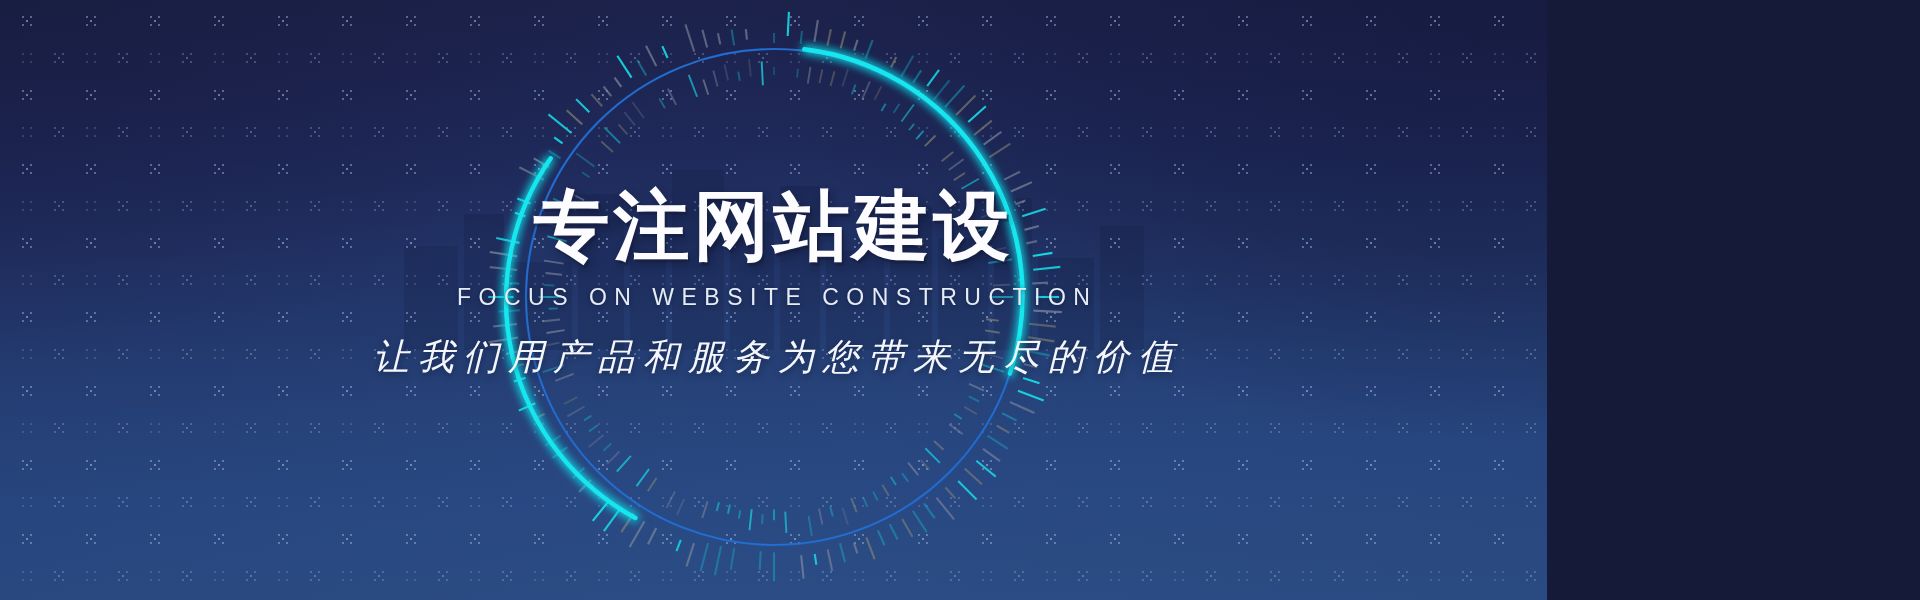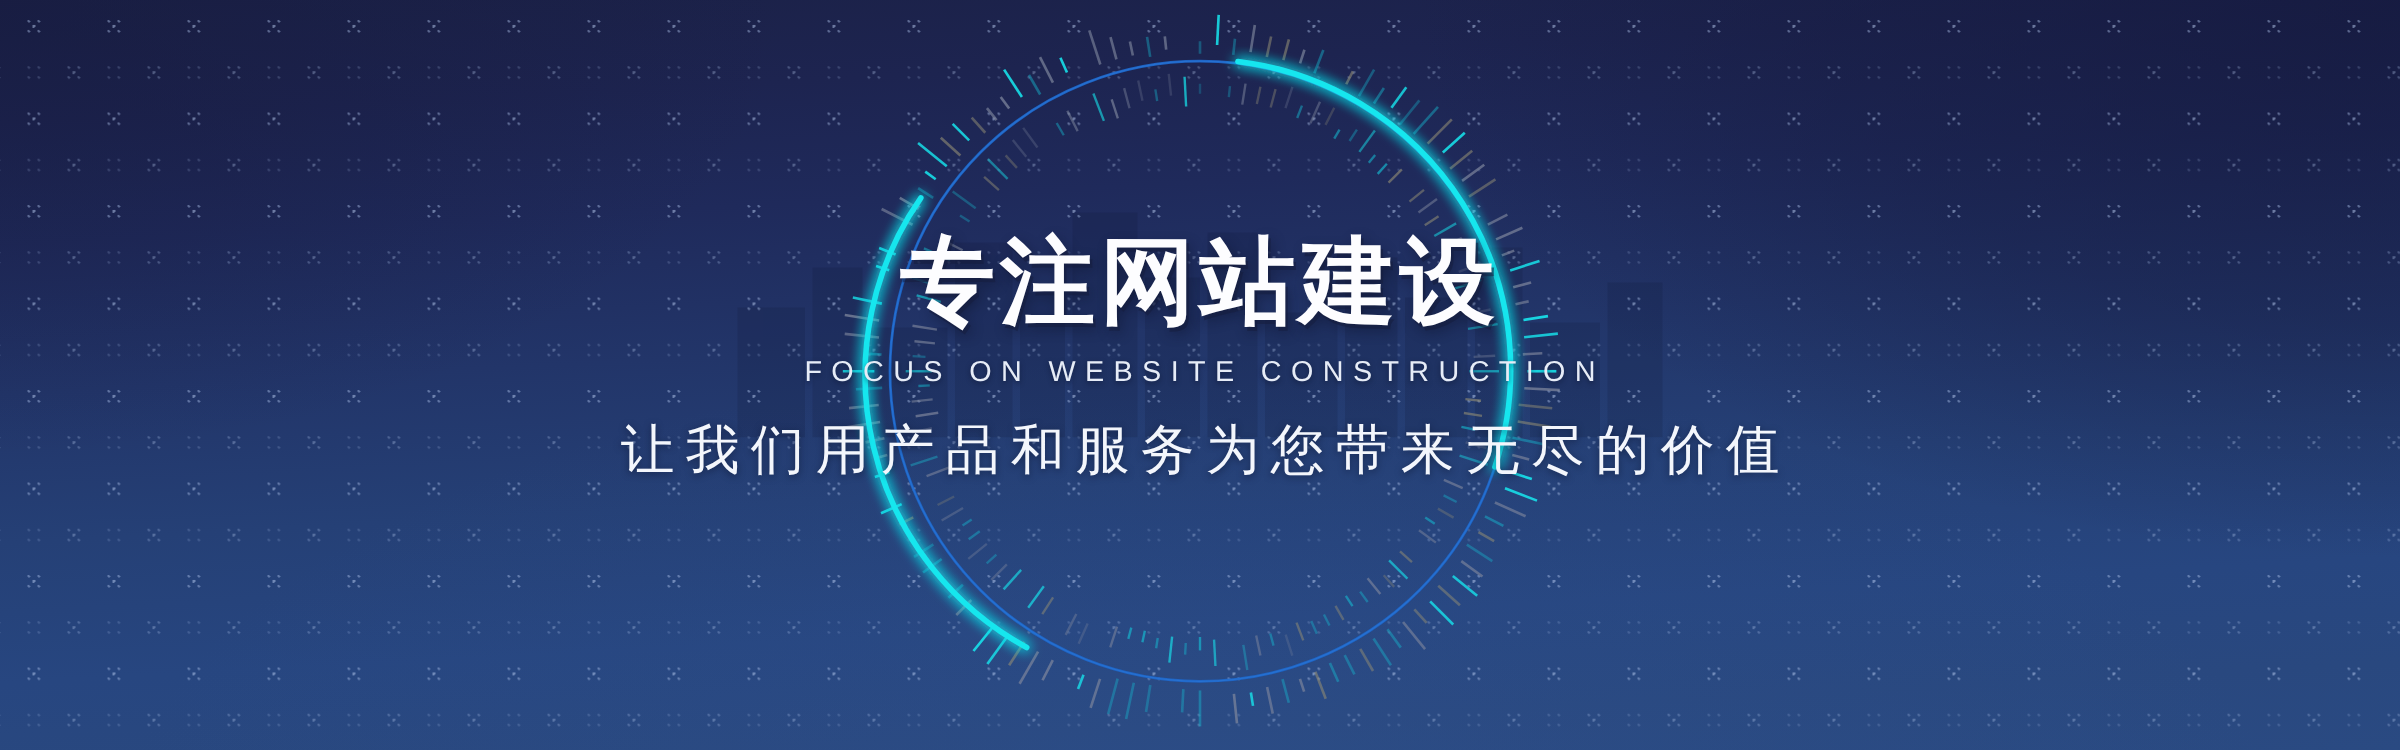--- a/index.html
+++ b/index.html
@@ -5,21 +5,21 @@
 <style>
   html, body {
     margin: 0;
     padding: 0;
     background: #141a38;
   }
   * { box-sizing: border-box; }
 
   .banner {
     position: relative;
-    width: 1920px;
+    width: 1547px;
     height: 600px;
     overflow: hidden;
     font-family: "Liberation Sans", "DejaVu Sans", sans-serif;
     background: linear-gradient(177deg,
         #1b2147 0%,
         #1d2450 14%,
         #1f2a5b 28%,
         #223569 45%,
         #254076 62%,
         #274680 78%,
@@ -136,28 +136,29 @@
     line-height: 1;
     font-weight: normal;
     color: #e6ecf7;
     letter-spacing: 7.5px;
     text-indent: 7.5px;
     text-shadow: 0 1px 4px rgba(10,16,40,0.5);
     white-space: nowrap;
   }
   .tagline {
     margin: 30px 0 0 0;
-    font-size: 43px;
+    font-size: 36px;
     line-height: 1;
     font-weight: normal;
     color: #f3f6fc;
     letter-spacing: 9px;
     text-indent: 9px;
     text-shadow: 0 2px 6px rgba(10,16,40,0.5);
     white-space: nowrap;
+    font-style: italic;
   }
 </style>
 </head>
 <body>
 
 <div class="banner">
 
   <div class="bg-tint"></div>
 
   <svg class="skyline" viewBox="0 0 760 200" preserveAspectRatio="none" aria-hidden="true">

